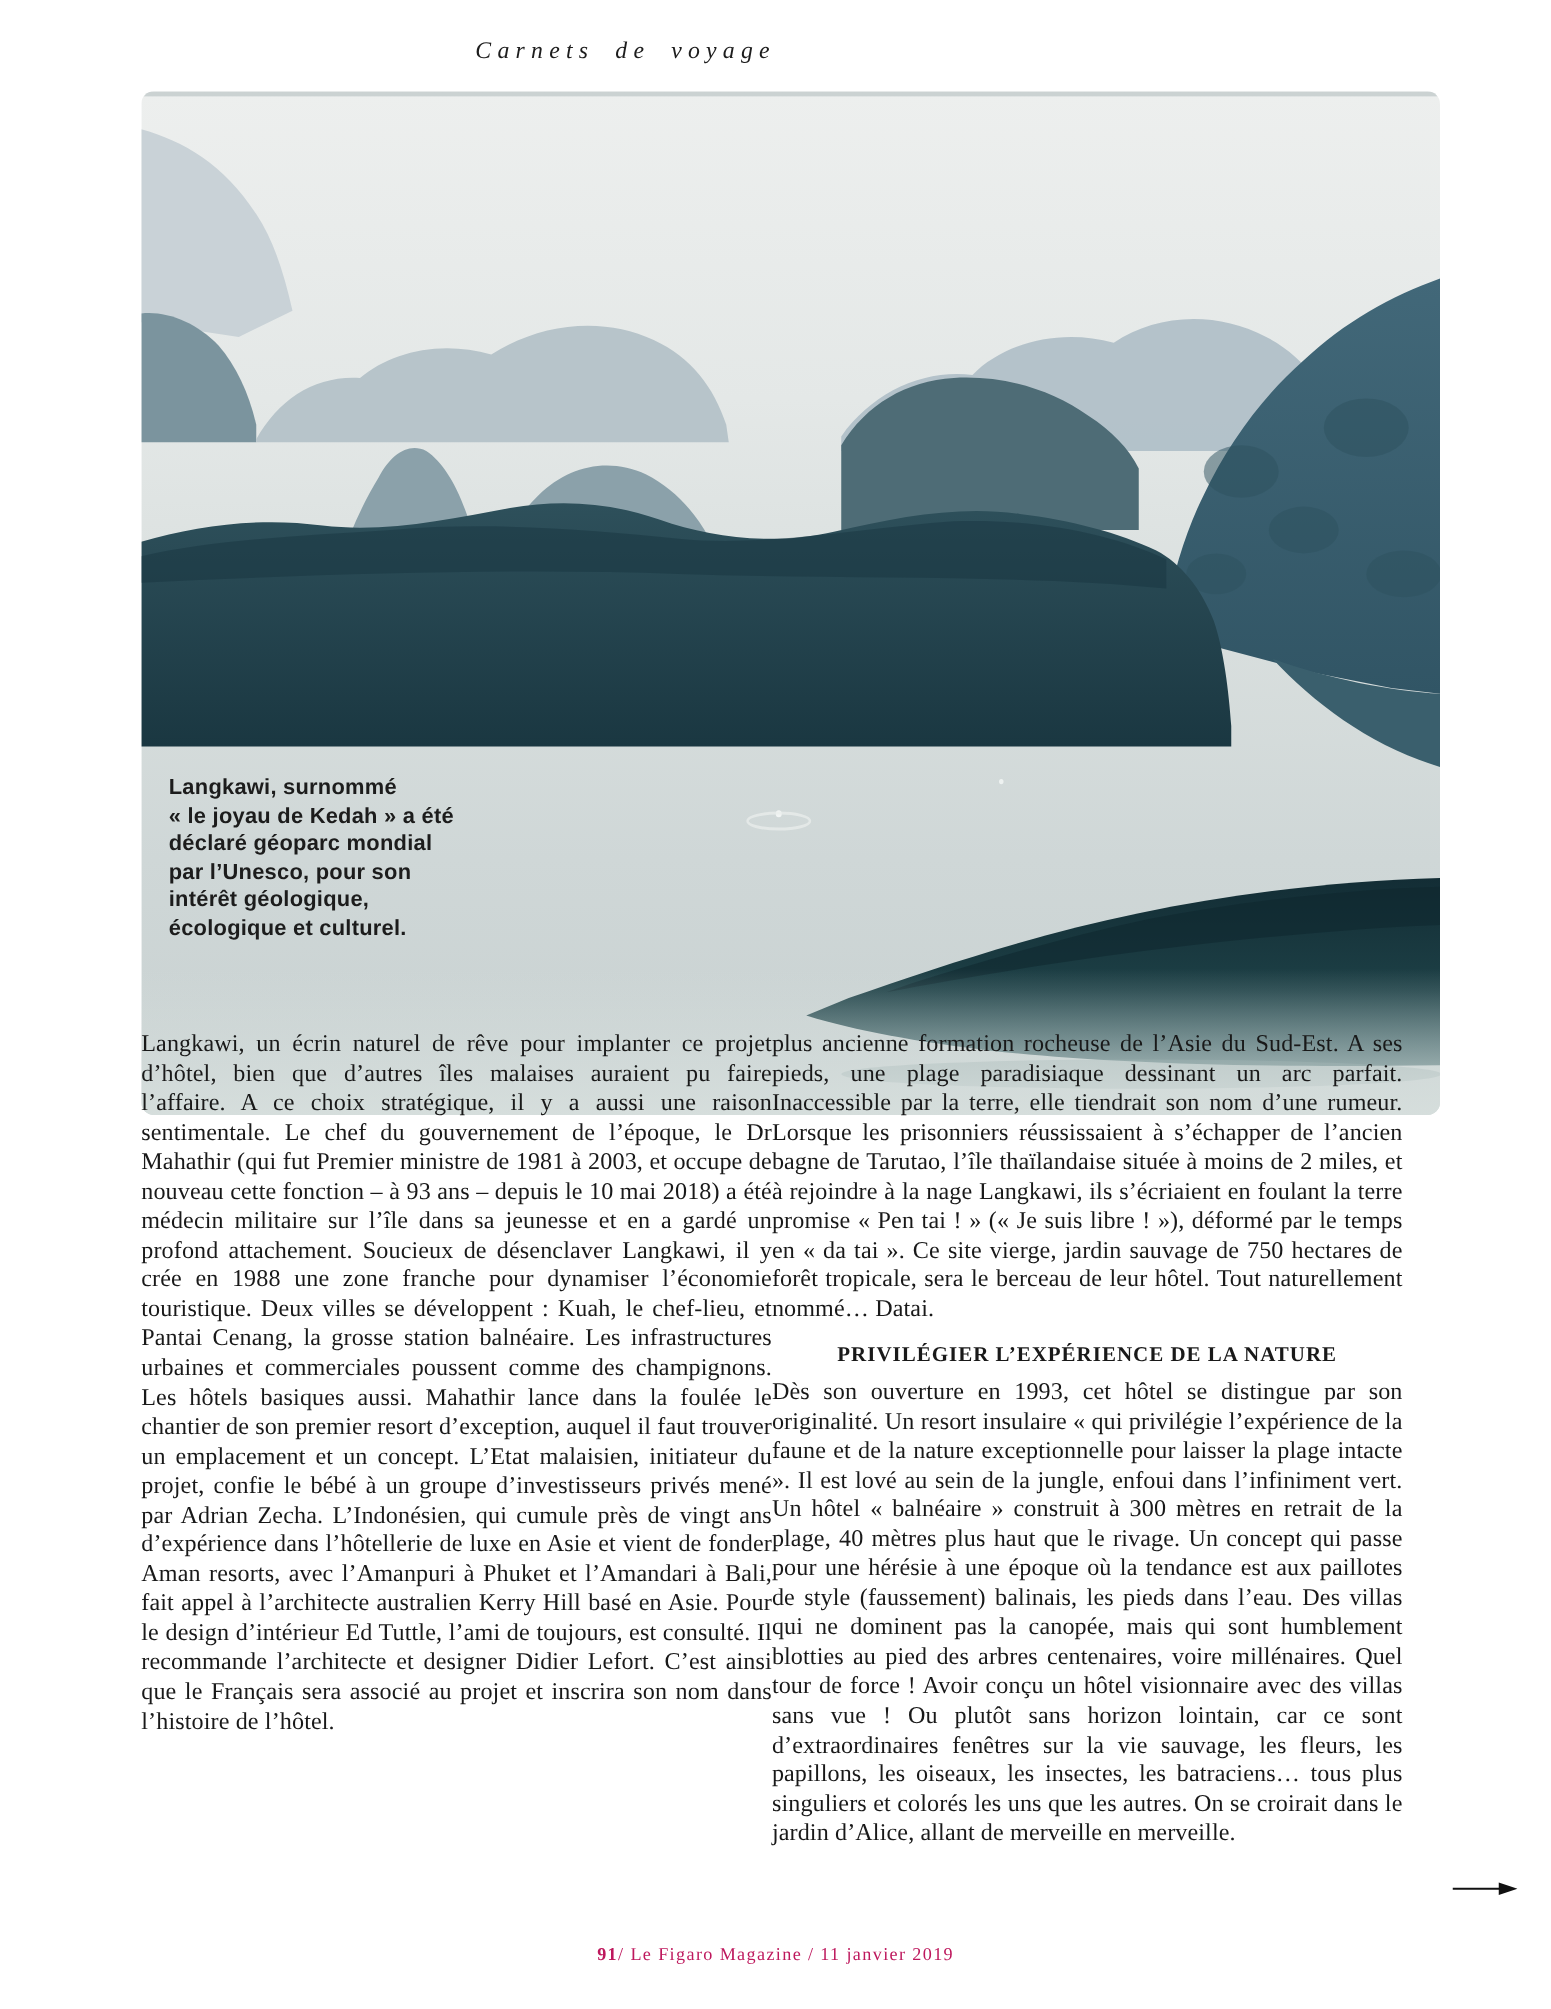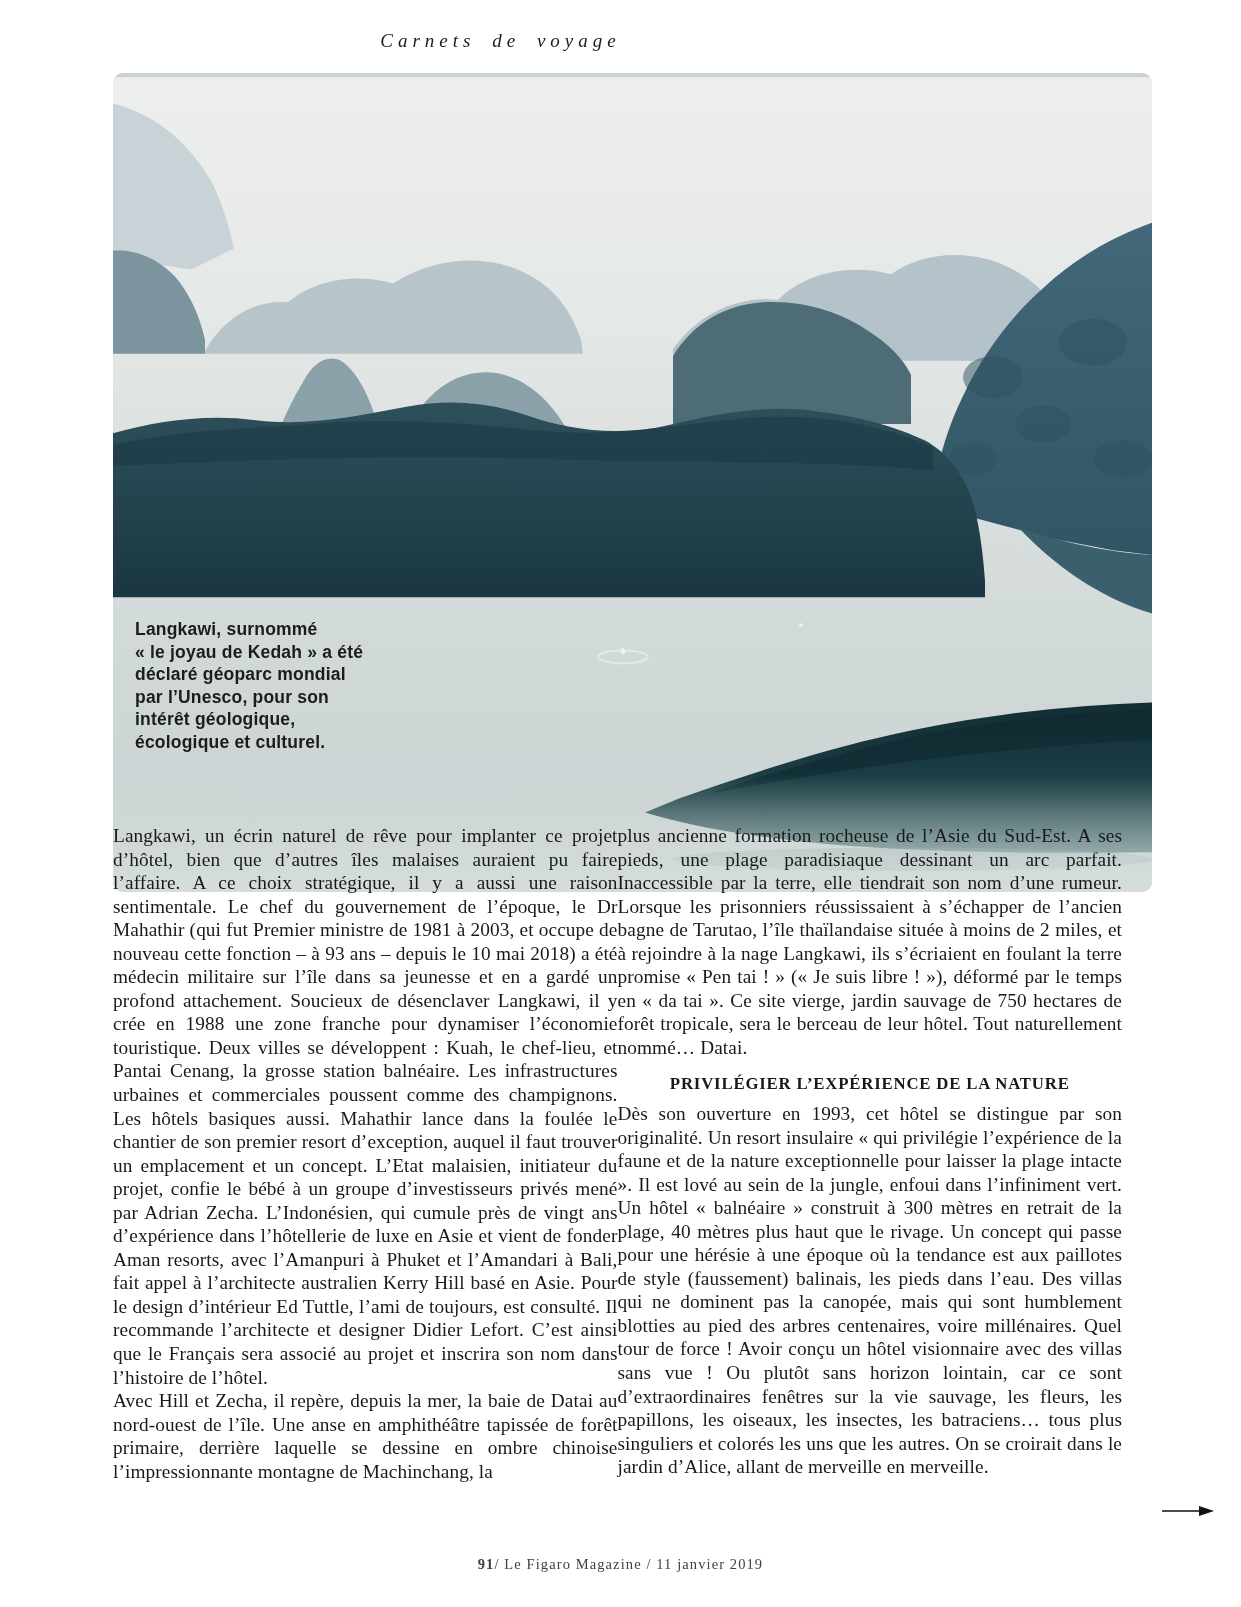--- a/index.html
+++ b/index.html
@@ -19,21 +19,21 @@
 
   .columns{position:absolute;left:113px;top:824px;width:1039px;display:flex;}
   .col{width:504.5px;text-align:justify;font-size:19.3px;line-height:23.55px;
        letter-spacing:.1px;}
   .col p{margin:0;}
   .col .ital{}
   .col-heading{font-weight:bold;text-align:center;font-size:16.8px;letter-spacing:.8px;
                margin:13px 0 6px 0 !important;}
 
   .footer{position:absolute;top:1556px;left:0;width:1241px;text-align:center;
-          font-size:14.5px;letter-spacing:1.1px;color:#404040;}
+          font-size:14.5px;letter-spacing:1.1px;color:#be185d;}
   .footer .pg{font-weight:bold;}
 
   .cont-arrow{position:absolute;left:1162px;top:1503px;width:52px;height:16px;}
 </style>
 </head>
 <body>
 
 <div class="kicker">Carnets de voyage</div>
 
 <div class="photo">
@@ -110,21 +110,20 @@
 « le joyau de Kedah » a été
 déclaré géoparc mondial
 par l’Unesco, pour son
 intérêt géologique,
 écologique et culturel.</div>
 </div>
 
 <div class="columns">
   <div class="col">
     <p>Langkawi, un écrin naturel de rêve pour implanter ce projet d’hôtel, bien que d’autres îles malaises auraient pu faire l’affaire. A ce choix stratégique, il y a aussi une raison sentimentale. Le chef du gouvernement de l’époque, le Dr Mahathir (qui fut Premier ministre de 1981 à 2003, et occupe de nouveau cette fonction – à 93 ans – depuis le 10 mai 2018) a été médecin militaire sur l’île dans sa jeunesse et en a gardé un profond attachement. Soucieux de désenclaver Langkawi, il y crée en 1988 une zone franche pour dynamiser l’économie touristique. Deux villes se développent : Kuah, le chef-lieu, et Pantai Cenang, la grosse station balnéaire. Les infrastructures urbaines et commerciales poussent comme des champignons. Les hôtels basiques aussi. Mahathir lance dans la foulée le chantier de son premier resort d’exception, auquel il faut trouver un emplacement et un concept. L’Etat malaisien, initiateur du projet, confie le bébé à un groupe d’investisseurs privés mené par Adrian Zecha. L’Indonésien, qui cumule près de vingt ans d’expérience dans l’hôtellerie de luxe en Asie et vient de fonder Aman resorts, avec l’Amanpuri à Phuket et l’Amandari à Bali, fait appel à l’architecte australien Kerry Hill basé en Asie. Pour le design d’intérieur Ed Tuttle, l’ami de toujours, est consulté. Il recommande l’architecte et designer Didier Lefort. C’est ainsi que le Français sera associé au projet et inscrira son nom dans l’histoire de l’hôtel.</p>
-    <p>Avec Hill et Zecha, il repère, depuis la mer, la baie de Datai au nord-ouest de l’île. Une anse en amphithéâtre tapissée de forêt primaire, derrière laquelle se dessine en ombre chinoise l’impressionnante montagne de Machinchang, la</p>
   </div>
   <div class="col">
     <p><span>plus ancienne formation rocheuse de l’Asie du Sud-Est. A ses pieds, une plage paradisiaque dessinant un arc parfait. Inaccessible par la terre, elle tiendrait son nom d’une rumeur. Lorsque les prisonniers réussissaient à s’échapper de l’ancien bagne de Tarutao, l’île thaïlandaise située à moins de 2 miles, et à rejoindre à la nage Langkawi, ils s’écriaient en foulant la terre promise </span><span class="ital">« Pen tai ! »</span><span> (« Je suis libre ! »), déformé par le temps en « da tai ». Ce site vierge, jardin sauvage de 750 hectares de forêt tropicale, sera le berceau de leur hôtel. Tout naturellement nommé… Datai.</span></p>
     <p class="col-heading">PRIVILÉGIER L’EXPÉRIENCE DE LA NATURE</p>
     <p><span>Dès son ouverture en 1993, cet hôtel se distingue par son originalité. Un resort insulaire </span><span class="ital">« qui privilégie l’expérience de la faune et de la nature exceptionnelle pour laisser la plage intacte »</span><span>. Il est lové au sein de la jungle, enfoui dans l’infiniment vert. Un hôtel « balnéaire » construit à 300 mètres en retrait de la plage, 40 mètres plus haut que le rivage. Un concept qui passe pour une hérésie à une époque où la tendance est aux paillotes de style (faussement) balinais, les pieds dans l’eau. Des villas qui ne dominent pas la canopée, mais qui sont humblement blotties au pied des arbres centenaires, voire millénaires. Quel tour de force ! Avoir conçu un hôtel visionnaire avec des villas sans vue ! Ou plutôt sans horizon lointain, car ce sont d’extraordinaires fenêtres sur la vie sauvage, les fleurs, les papillons, les oiseaux, les insectes, les batraciens… tous plus singuliers et colorés les uns que les autres. On se croirait dans le jardin d’Alice, allant de merveille en merveille.</span></p>
   </div>
 </div>
 
 <div class="footer">
   <span class="pg">91</span><span>/ Le Figaro Magazine / 11 janvier 2019</span>

